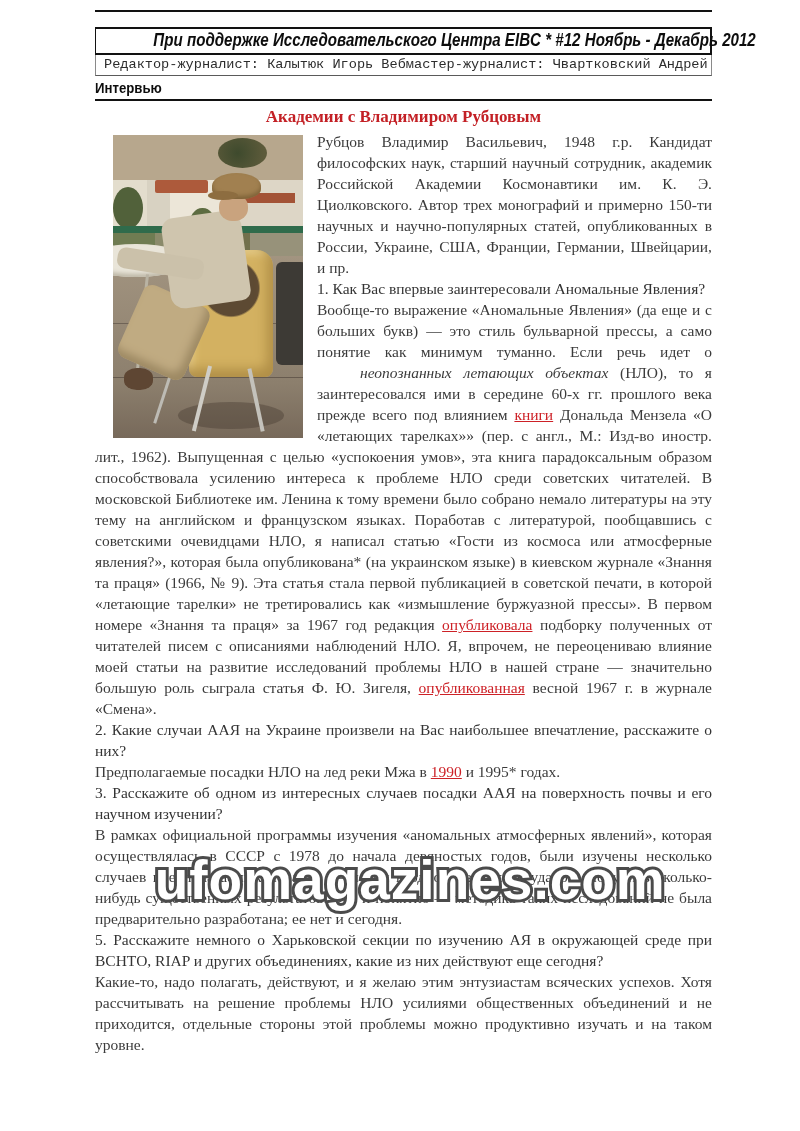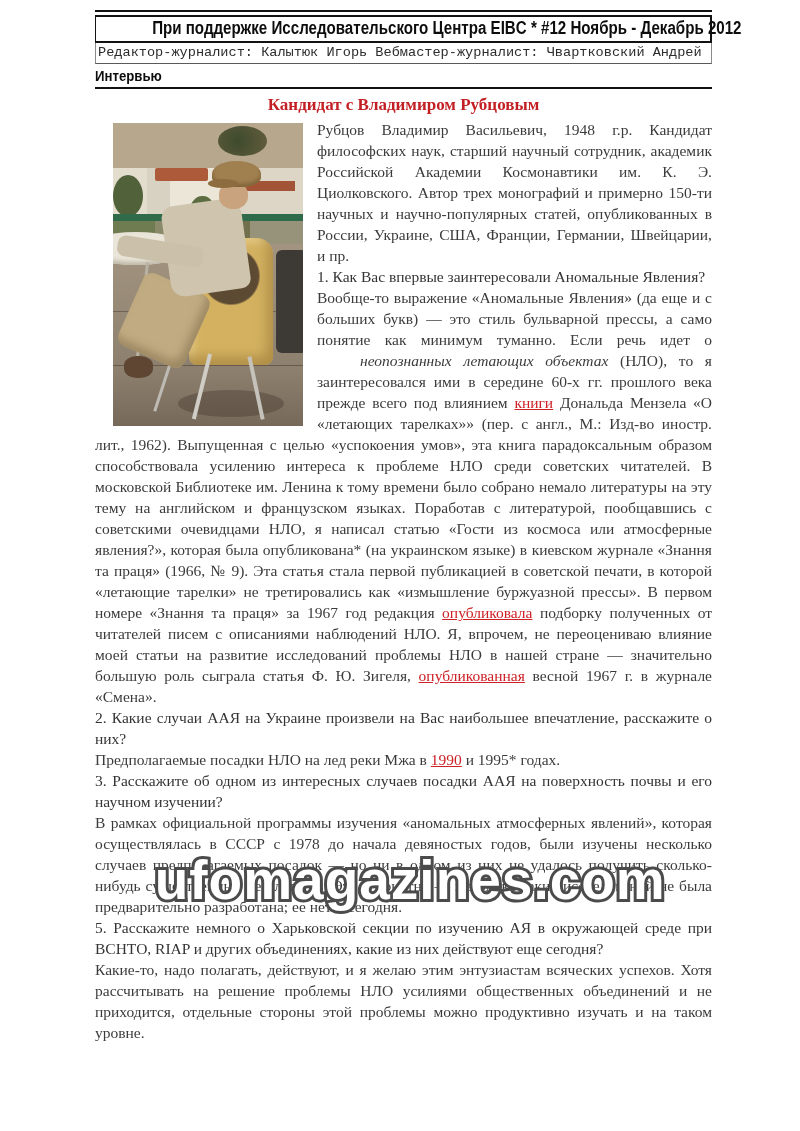--- a/index.html
+++ b/index.html
@@ -8,27 +8,27 @@
 
   
   .masthead{margin-top:76px;text-align:center;line-height:1;height:72px;}
   .masthead-inner{display:inline-block;white-space:nowrap;font-family:"Liberation Serif",serif;
     font-weight:bold;font-size:74px;letter-spacing:-2px;transform:scaleX(0.62);transform-origin:center;}
   .masthead-red{color:var(--accent,#c32025);}
   .masthead-black{color:#121212;}
 
   
   .head-col{margin:10px 88px 0 95px;}
-  .banner-wrap{border-top:2px solid #121212;padding-top:3px;}
+  .banner-wrap{border-top:2px solid #121212;padding-top:15px;font-style:italic;}
   .banner{border:2px solid #121212;border-left-width:1px;text-align:center;padding:1px 0 2px;}
   .banner-inner{display:inline-block;white-space:nowrap;font-family:"Liberation Sans",sans-serif;
     font-weight:bold;font-size:18px;transform:scaleX(0.84);transform-origin:center;color:#0d0d0d;}
   .staff{border-bottom:1px solid #5a5a5a;border-left:1px solid #8a8a8a;border-right:1px solid #8a8a8a;
     font-family:"Liberation Mono","DejaVu Sans Mono",monospace;font-size:13.6px;color:#2c2c2c;
-    padding:2px 1px 3px 2px;white-space:nowrap;}
+    padding:2px 1px 3px 8px;white-space:nowrap;}
   .section-row{padding:3px 0 2px;}
   .section-label{display:inline-block;font-family:"Liberation Sans",sans-serif;font-weight:bold;
     font-size:15px;transform:scaleX(0.88);transform-origin:left center;color:#0d0d0d;}
   .rule-thick{height:2px;background:#121212;}
 
   
   .article-title{margin:6px 88px 2px 95px;text-align:center;font-weight:bold;font-size:17px;
     color:var(--accent,#c32025);}
   .article-body{margin:4px 88px 0 95px;text-align:justify;font-size:15.5px;line-height:21px;
     color:var(--text,#3b3b3b);}
@@ -101,21 +101,21 @@
         <div class="banner-inner">При поддержке Исследовательского Центра EIBC * #12  Ноябрь - Декабрь 2012</div>
       </div>
     </div>
     <div class="staff">Редактор-журналист: Калытюк Игорь Вебмастер-журналист: Чвартковский Андрей</div>
     <div class="section-row">
       <span class="section-label">Интервью</span>
     </div>
     <div class="rule-thick"></div>
   </div>
 
-  <div class="article-title">Кандидат с Владимиром Рубцовым</div>
+  <div class="article-title">Академии с Владимиром Рубцовым</div>
 
   <div class="article-body">
     <div class="photo">
       <div class="ph-rock"></div>
       <div class="ph-shrub"></div>
       <div class="ph-buildings"></div>
       <div class="ph-roof1"></div>
       <div class="ph-roof2"></div>
       <div class="ph-tree1"></div>
       <div class="ph-tree2"></div>

